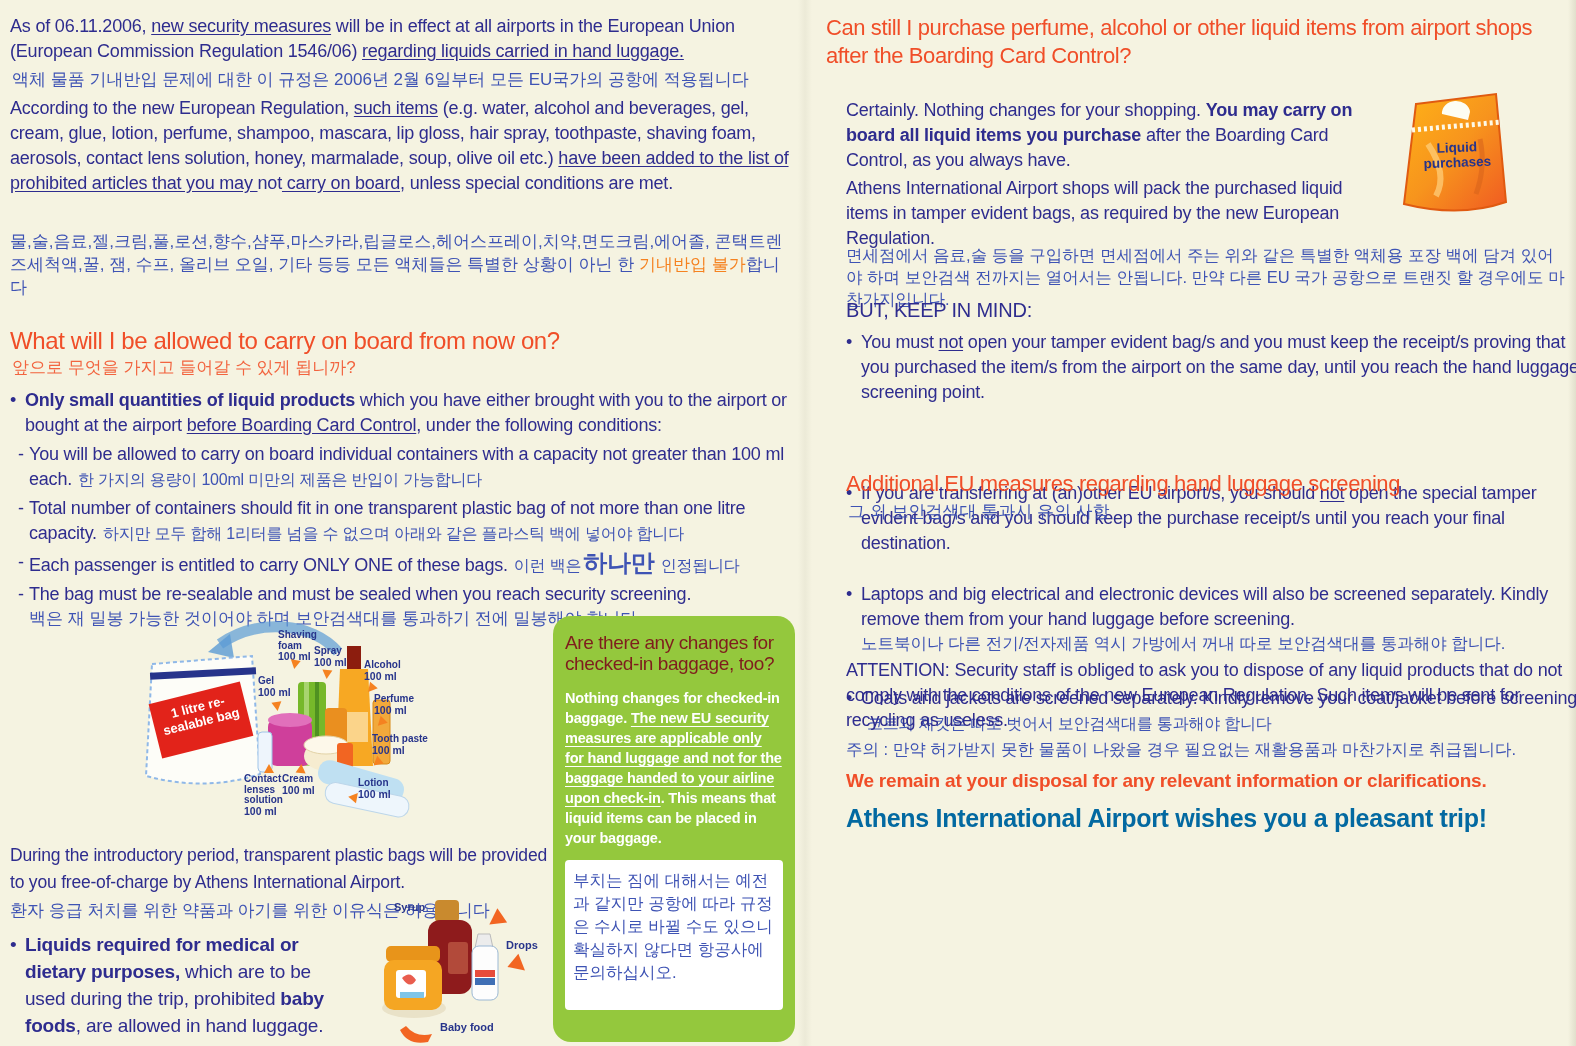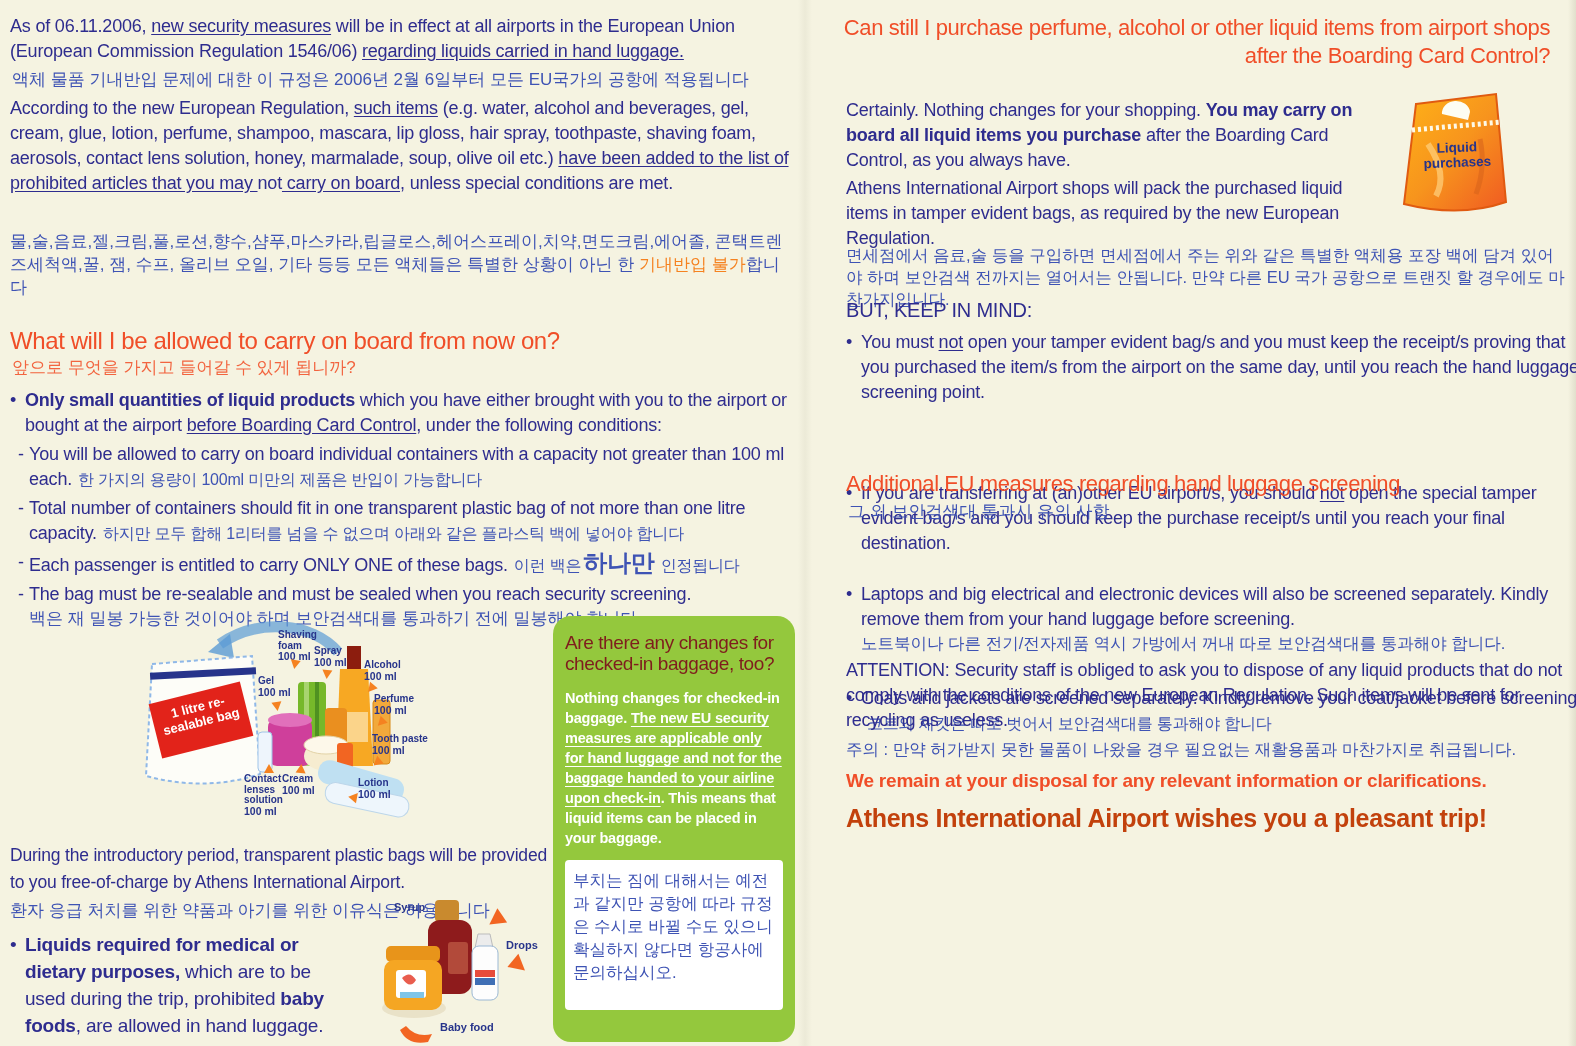--- a/index.html
+++ b/index.html
@@ -41,21 +41,21 @@
   .plabel .amt{display:block;font-size:10.5px;}
   .tri{position:absolute;width:0;height:0;border-left:5px solid transparent;
        border-right:5px solid transparent;border-top:9px solid #f58220;}
   .med{position:absolute;left:378px;top:886px;width:180px;height:158px;}
   .mlabel{position:absolute;font-size:11px;font-weight:bold;color:#27348b;line-height:11px;}
   .shopbag{position:absolute;left:1398px;top:84px;width:118px;height:134px;}
   .shopbag-label{position:absolute;left:18px;top:56px;width:82px;text-align:center;color:#27348b;
                  font-weight:bold;font-size:13.5px;line-height:15px;transform:rotate(-2deg);}
   .q2{color:#f04e28;font-size:22px;line-height:28px;letter-spacing:-0.4px;}
   .disposal{color:#f04e28;font-weight:bold;font-size:19px;letter-spacing:-0.2px;}
-  .farewell{color:#c2410c;font-weight:bold;font-size:25px;letter-spacing:-0.3px;}
+  .farewell{color:#0369a1;font-weight:bold;font-size:25px;letter-spacing:-0.3px;}
 </style>
 </head>
 <body>
 
 <div class="page">
   <div class="fold"></div>
   <div class="edge"></div>
 
   <div class="abs en" style="left:10px;top:14px;width:784px;"><span>As of 06.11.2006, </span><span class="sg-u">new security measures</span><span> will be in effect at all airports in the European Union (European Commission Regulation 1546/06) </span><span class="sg-u">regarding liquids carried in hand luggage.</span></div>
   <div class="abs kr" style="left:12px;top:68px;width:780px;">액체 물품 기내반입 문제에 대한 이 규정은 2006년 2월 6일부터 모든 EU국가의 공항에 적용됩니다</div>
@@ -151,21 +151,21 @@
       <rect x="97" y="92" width="20" height="7" fill="#3f6fb5"></rect>
       <path d="M28,140 q10,12 26,8 l-4,8 q-20,4 -28,-12 Z" fill="#f26522"></path>
       <path d="M118,22 l14,10 l-16,8 Z" fill="#f26522" transform="rotate(20 118 26)"></path>
       <path d="M142,68 l-14,10 l16,8 Z" fill="#f26522" transform="rotate(-15 140 74)"></path>
     </svg>
     <div class="mlabel" style="left:16px;top:16px;">Syrup</div>
     <div class="mlabel" style="left:128px;top:54px;">Drops</div>
     <div class="mlabel" style="left:62px;top:136px;">Baby food</div>
   </div>
 
-  <div class="abs q2" style="left:826px;top:14px;width:724px;text-align:right;">Can still I purchase perfume, alcohol or other liquid items from airport shops after the Boarding Card Control?</div>
+  <div class="abs q2" style="left:826px;top:14px;width:724px;">Can still I purchase perfume, alcohol or other liquid items from airport shops after the Boarding Card Control?</div>
 
   <div class="abs en" style="left:846px;top:98px;width:520px;"><span>Certainly. Nothing changes for your shopping. </span><span class="sg-b">You may carry on board all liquid items you purchase </span><span class="sg-bu">after the Boarding Card Control</span><span>, as you always have.</span></div>
   <div class="abs kr" style="left:846px;top:244px;width:722px;font-size:16.5px;line-height:22px;">면세점에서 음료,술 등을 구입하면 면세점에서 주는 위와 같은 특별한 액체용 포장 백에 담겨 있어야 하며 보안검색 전까지는 열어서는 안됩니다. 만약 다른 EU 국가 공항으로 트랜짓 할 경우에도 마찬가지입니다.</div>
   <div class="abs en" style="left:846px;top:176px;width:520px;"><span>Athens International Airport shops will pack the purchased liquid items in tamper evident bags, as required by the new European Regulation.</span></div>
 
   <div class="shopbag">
     <svg width="118" height="134" viewBox="0 0 118 134">
       <defs>
         <linearGradient id="ob" x1="0" y1="0" x2="1" y2="1">
           <stop offset="0" stop-color="#ffb217"></stop>

